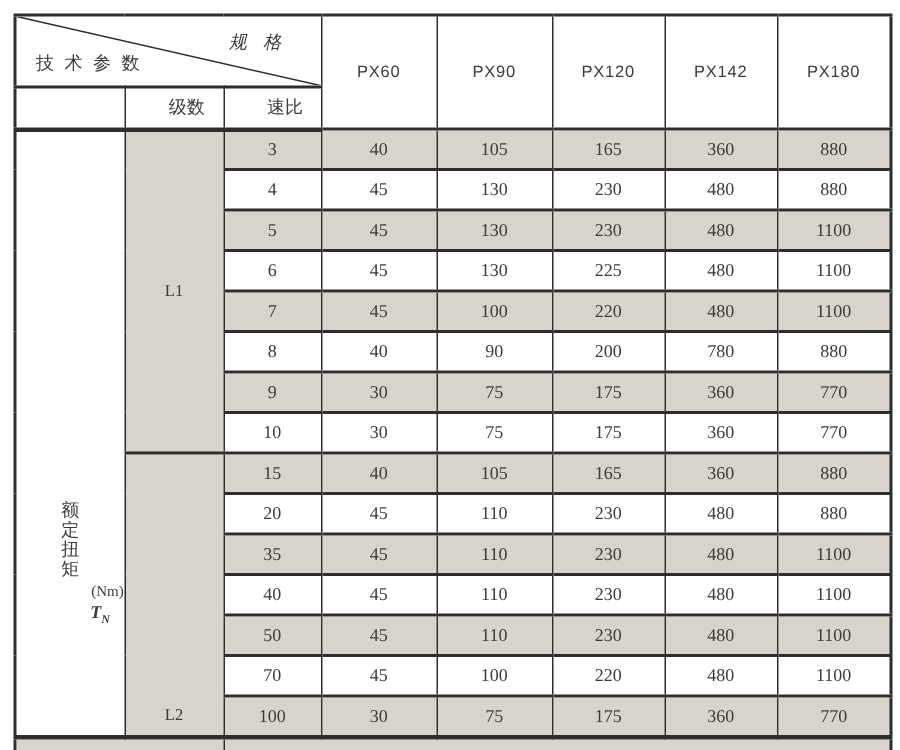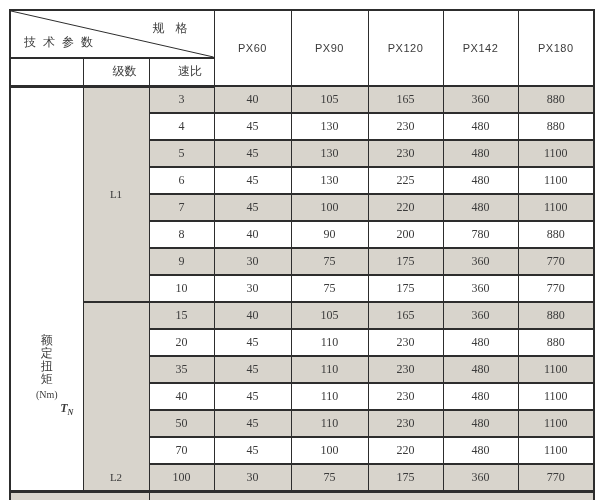--- a/index.html
+++ b/index.html
@@ -22,28 +22,28 @@
   tr.h1{height:48px;}
   tr.h2{height:28px;}
   tbody tr{height:27px;}
   tr.partial{height:12px;}
   tr.h2 td{border-bottom-width:3px;padding-left:17px;}
   tr.partial td{border-top-width:3px;}
   .sh{background:#d8d4cc;}
   .model{font-family:Liberation Sans, sans-serif;font-size:11px;letter-spacing:0.5px;}
   .diag{position:relative;padding:0;}
   .diag svg{position:absolute;left:0;top:0;width:100%;height:100%;display:block;}
-  .diag-top{position:absolute;top:9px;right:22px;font-size:12px;letter-spacing:4px;}
+  .diag-top{position:absolute;top:9px;right:22px;font-size:12px;letter-spacing:4px;font-style:italic;}
   .diag-bottom{position:absolute;bottom:6px;left:13px;font-size:12px;letter-spacing:2px;}
   .stage{font-size:11px;}
   .st-mid{vertical-align:middle;}
   .st-bot{vertical-align:bottom;padding-bottom:7px;}
   .torque{background:#ffffff;vertical-align:top;padding-top:246px;font-size:12px;line-height:1.1;}
   .tq-char{display:block;}
-  .tq-unit{font-size:10px;margin-top:3px;letter-spacing:0;}
+  .tq-unit{font-size:10px;margin-top:3px;letter-spacing:0;text-align:right;}
   .tq-sym{font-size:12px;margin-top:2px;font-style:italic;font-weight:bold;margin-left:40px;}
   .tq-sym sub{font-size:8px;font-style:italic;}
   .ratio,.val{font-size:12px;}
 </style>
 </head>
 <body>
 
 <div class="page">
   <table class="spec">
     <colgroup>

